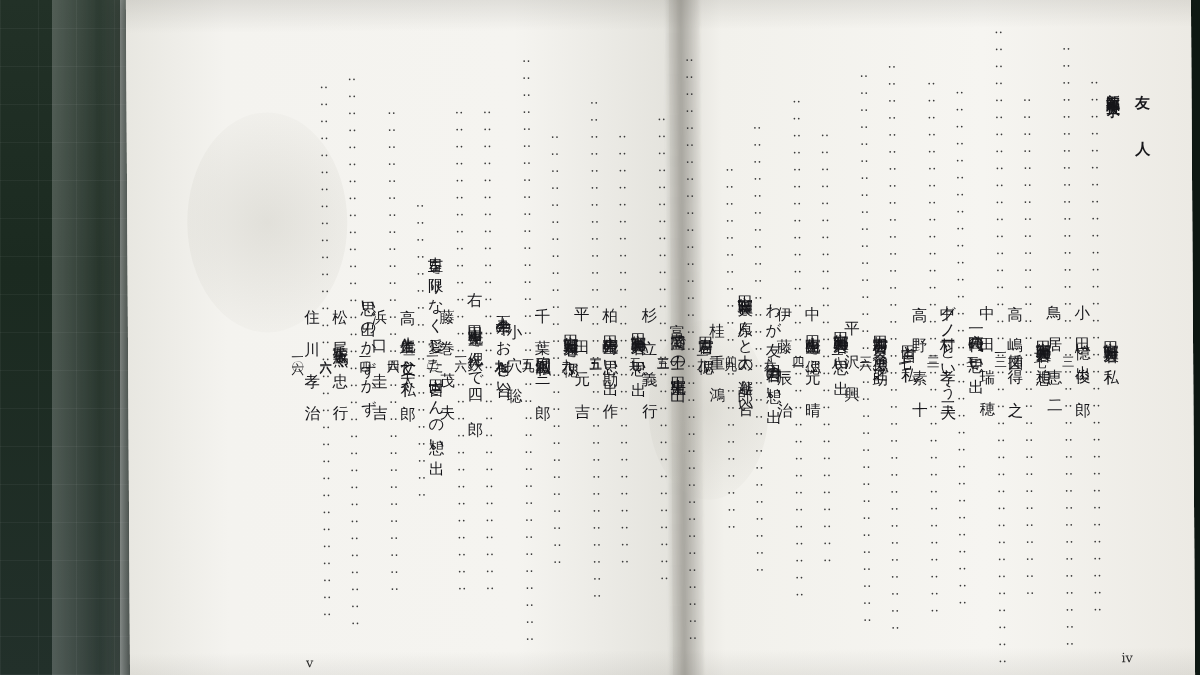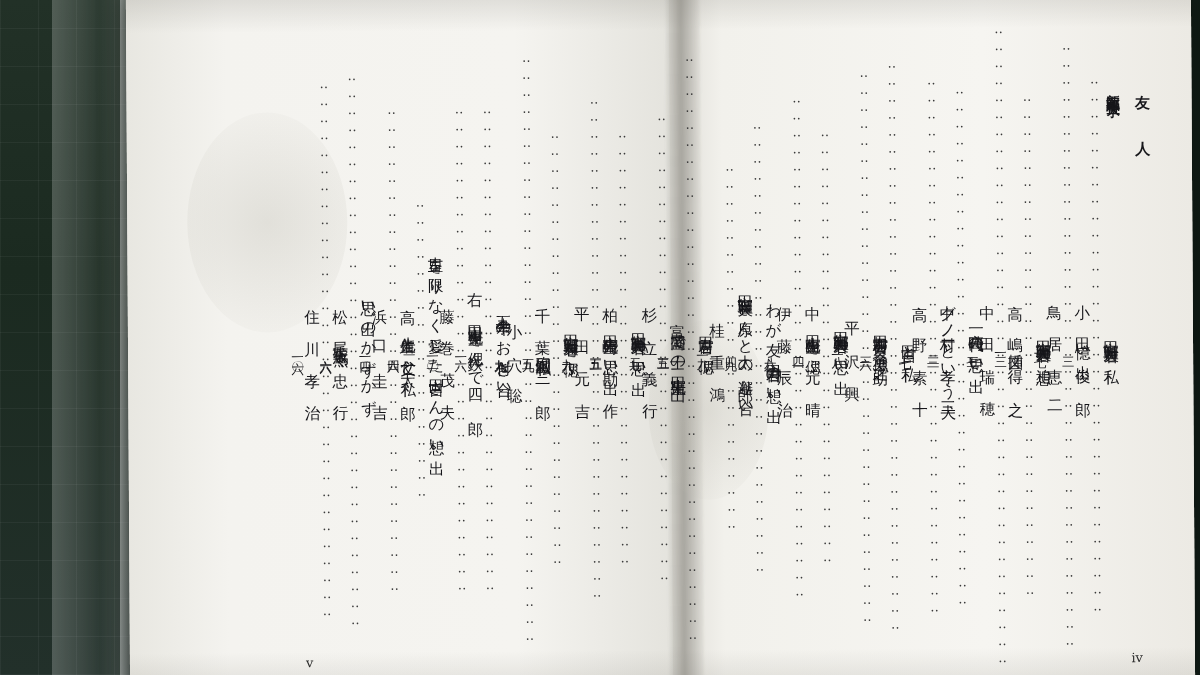--- a/index.html
+++ b/index.html
@@ -155,21 +155,21 @@
     letter-spacing: 2px;
     font-weight: 700;
   }
   .folio {
     position: absolute;
     bottom: 22px;
     font-size: 13px;
     color: #2a2a2a;
     font-family: "DejaVu Serif", "Liberation Serif", serif;
   }
-  .folio.right { right: 52px; margin-left: 20px; }
+  .folio.right { right: 62px; margin-left: 20px; }
   .folio.left  { left: 176px; }
 
   
   .blotch {
     position: absolute;
     border-radius: 50%;
     background: radial-gradient(circle, rgba(190,188,178,0.35), rgba(190,188,178,0));
     pointer-events: none;
   }
 </style>

